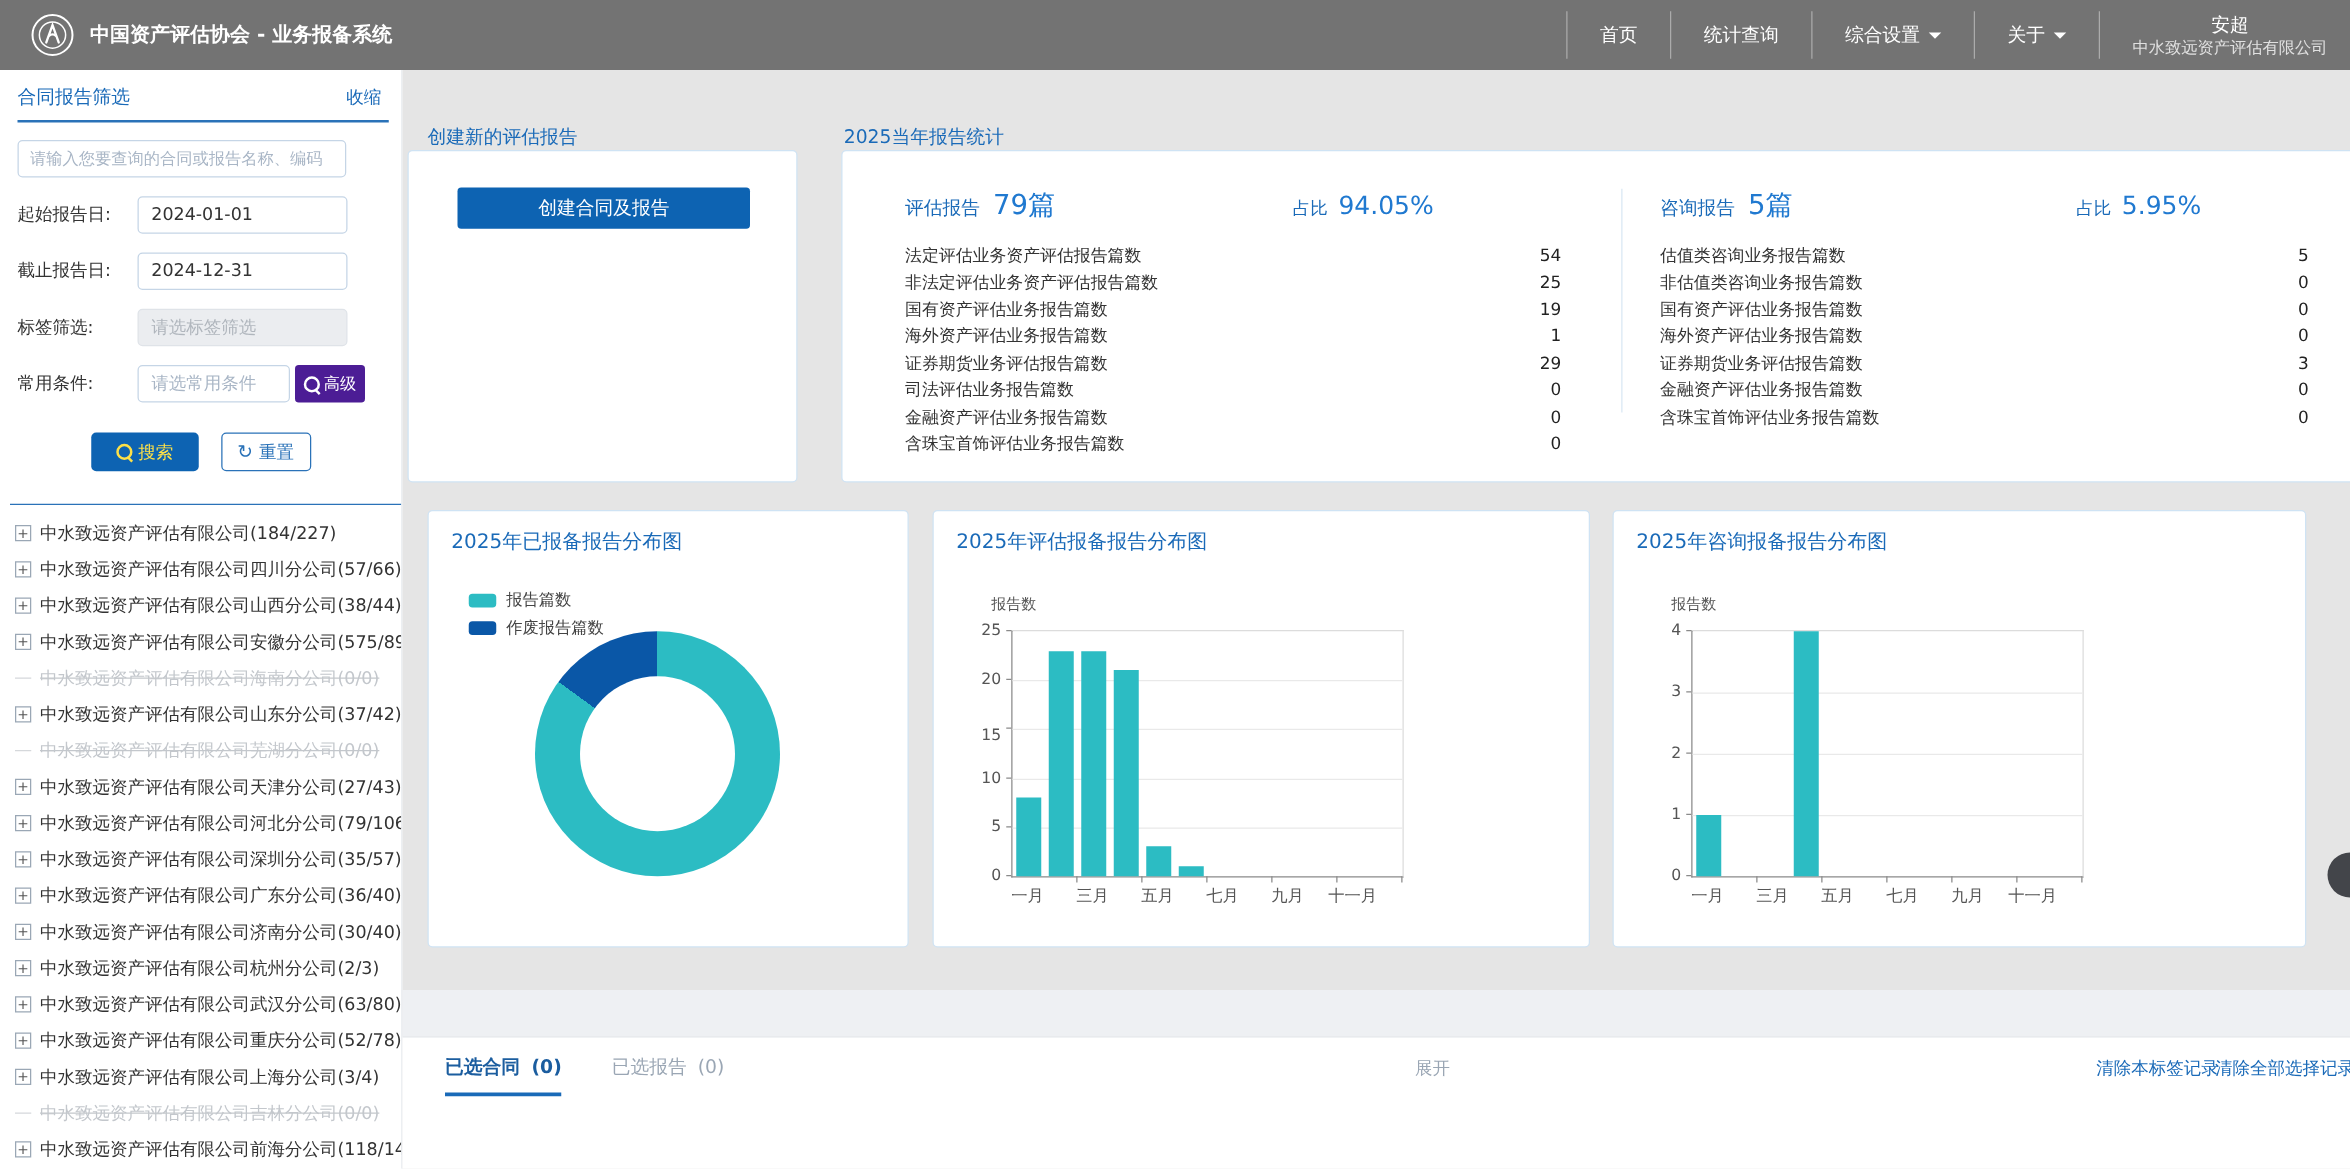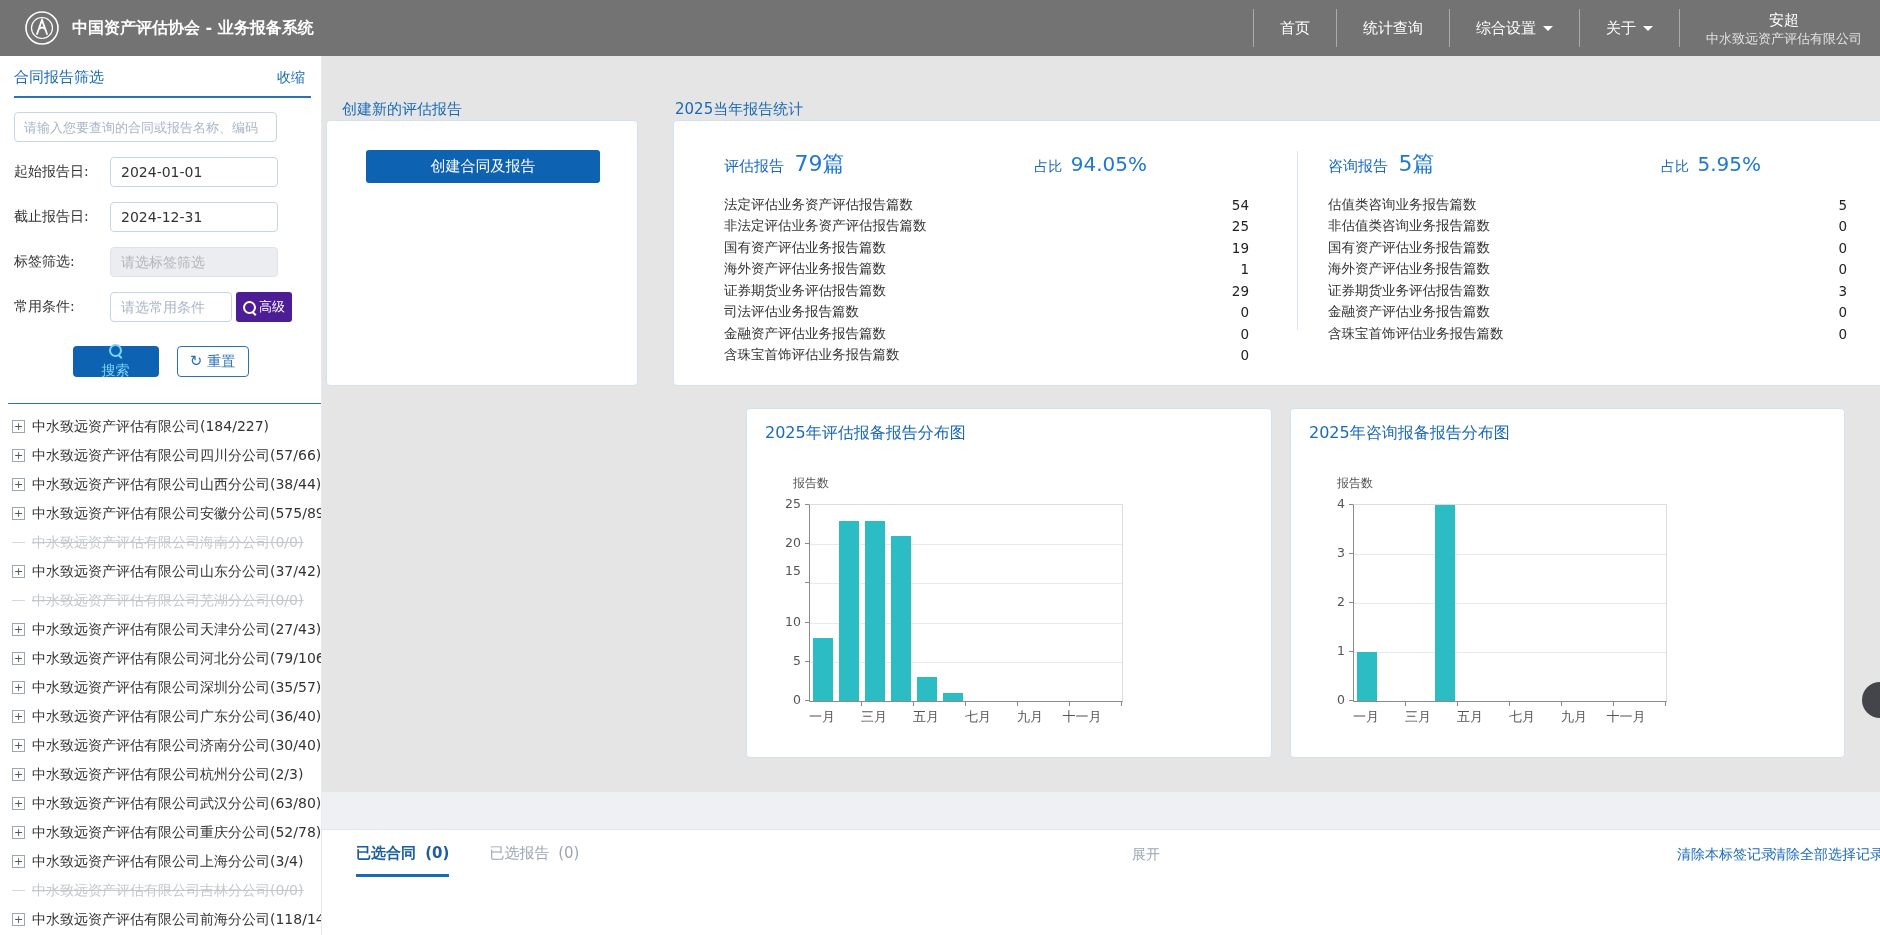--- a/index.html
+++ b/index.html
@@ -39,21 +39,21 @@
   .finput::placeholder{color:#a9b6c6;}
   .finput.disabled{background:#ebedf0;border-color:#dfe3e8;}
   .finput.disabled::placeholder{color:#b0b6bd;}
   .finput.short{width:122px;}
   .adv-btn{margin-left:4px;height:30px;padding:0 7px;background:#4c1d95;color:#fff;border:none;
            border-radius:3px;font-size:13px;display:inline-flex;align-items:center;gap:3px;
            cursor:pointer;font-family:inherit;}
   .btn-row{display:flex;justify-content:center;gap:18px;margin-top:24px;}
   .btn{height:31px;border-radius:4px;font-size:14px;display:inline-flex;align-items:center;
        justify-content:center;gap:5px;cursor:pointer;font-family:inherit;}
-  .btn-primary{width:86px;background:#0d63b2;color:#7dd3fc;border:none;flex-direction:column;}
+  .btn-primary{width:86px;background:#0d63b2;color:#fde047;border:none;}
   .btn-outline{width:72px;background:#fff;color:#2a72b8;border:1px solid #2a72b8;}
   .mag{width:9px;height:9px;border:2px solid currentColor;border-radius:50%;position:relative;
        display:inline-block;flex:0 0 auto;}
   .mag::after{content:"";position:absolute;width:2px;height:5px;background:currentColor;
               left:8px;top:8px;transform:rotate(-45deg);}
   .refresh-ic{font-size:15px;line-height:1;}
   .ldivider{height:1px;background:#2a72b8;margin:26px 0 8px 8px;}
   .tree{list-style:none;margin:0;padding:0 0 0 12px;}
   .tree-item{height:29px;display:flex;align-items:center;font-size:14px;color:#333;cursor:pointer;
              white-space:nowrap;overflow:hidden;}
@@ -371,20 +371,36 @@
             <span class="sval">0</span>
           </div>
           <div class="srow">
             <span class="slabel">含珠宝首饰评估业务报告篇数</span>
             <span class="sval">0</span>
           </div>
         </div>
     </div>
   </div>
 
+  <div class="card chart-card" id="donut-card">
+    <div class="chart-title">2025年已报备报告分布图</div>
+    <div class="legend">
+      <div class="legend-item">
+        <span class="swatch" id="sw-0" style="background: rgb(44, 188, 195);"></span>
+        <span class="legend-label">报告篇数</span>
+      </div>
+      <div class="legend-item">
+        <span class="swatch" id="sw-1" style="background: rgb(10, 87, 167);"></span>
+        <span class="legend-label">作废报告篇数</span>
+      </div>
+    </div>
+    <div class="donut" id="donut" style="background: conic-gradient(rgb(44, 188, 195) 0deg, rgb(44, 188, 195) 85%, rgb(10, 87, 167) 85%, rgb(10, 87, 167) 100%);">
+      <div class="donut-hole"></div>
+    </div>
+  </div>
 
   <div class="card chart-card" id="bar-card-1">
     <div class="chart-title">2025年评估报备报告分布图</div>
     <div class="ychart-label">报告数</div>
   <div class="plot">
         <div class="gl" style="top: 156.8px;"></div>
         <div class="gl" style="top: 117.6px;"></div>
         <div class="gl" style="top: 78.4px;"></div>
         <div class="gl" style="top: 39.2px;"></div>
         <div class="bar" title="一月: 8" style="left: 3px; height: 62.72px; background: rgb(44, 188, 195);"></div>
@@ -393,21 +409,21 @@
         <div class="bar" title="四月: 21" style="left: 81px; height: 164.64px; background: rgb(44, 188, 195);"></div>
         <div class="bar" title="五月: 3" style="left: 107px; height: 23.52px; background: rgb(44, 188, 195);"></div>
         <div class="bar" title="六月: 1" style="left: 133px; height: 7.84px; background: rgb(44, 188, 195);"></div>
       </div>
       <div class="ylab" style="top: 283px;">0</div>
       <div class="ytick" style="top: 291px;"></div>
       <div class="ylab" style="top: 243.8px;">5</div>
       <div class="ytick" style="top: 251.8px;"></div>
       <div class="ylab" style="top: 204.6px;">10</div>
       <div class="ytick" style="top: 212.6px;"></div>
-      <div class="ylab" style="top: 154px;">15</div>
+      <div class="ylab" style="top: 171px;">15</div>
       <div class="ytick" style="top: 173.4px;"></div>
       <div class="ylab" style="top: 126.2px;">20</div>
       <div class="ytick" style="top: 134.2px;"></div>
       <div class="ylab" style="top: 87px;">25</div>
       <div class="ytick" style="top: 95px;"></div>
       <div class="xlab" style="left: 45px; top: 299px;">一月</div>
       <div class="xlab" style="left: 97px; top: 299px;">三月</div>
       <div class="xlab" style="left: 149px; top: 299px;">五月</div>
       <div class="xlab" style="left: 201px; top: 299px;">七月</div>
       <div class="xlab" style="left: 253px; top: 299px;">九月</div>

